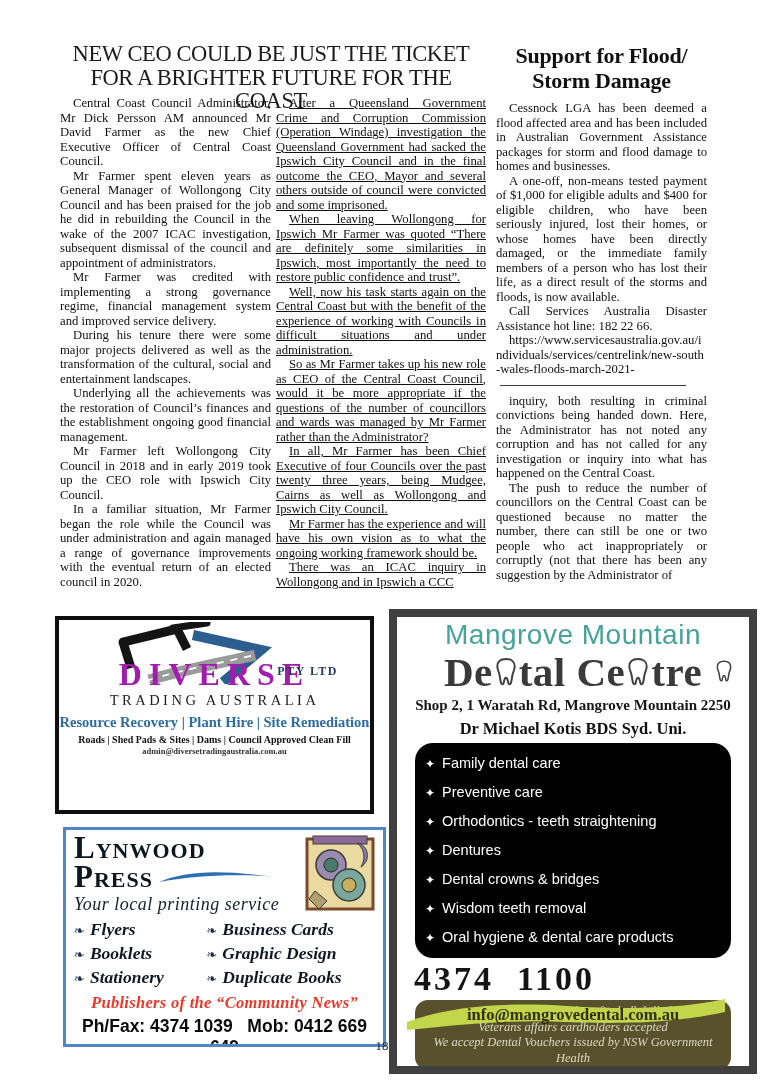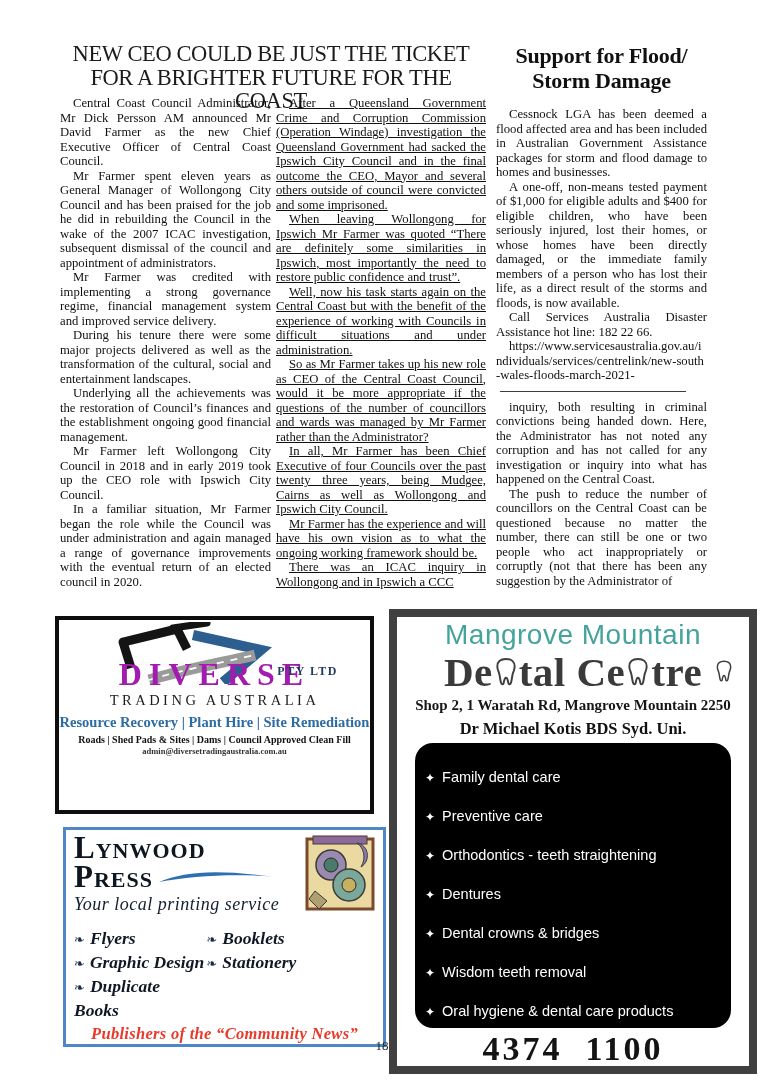--- a/index.html
+++ b/index.html
@@ -12,21 +12,21 @@
 
   
   .col{position:absolute;font-size:12.7px;line-height:14.5px;text-align:justify;color:#101010;}
   .col1{left:60px;top:96px;width:211px;}
   .col2{left:276px;top:96px;width:210px;text-decoration:underline;}
   .col3{left:496px;top:44px;width:211px;}
   .para{margin:0;text-indent:13px;}
   .url-para{margin:0;text-indent:13px;text-align:left;overflow-wrap:anywhere;word-break:break-all;}
 
   .flood-title{font-weight:700;font-size:22px;line-height:1.12;text-align:center;
-    letter-spacing:-0.2px;color:#101010;margin-bottom:14px;}
+    letter-spacing:-0.2px;color:#101010;margin-bottom:8px;}
   .article-divider{border:none;border-top:1.6px solid #3c3c3c;width:88%;margin:8px auto 8px 4px;}
 
   
   .ad-diverse{position:absolute;left:55px;top:616px;width:311px;height:190px;
     border:4px solid #0e0e0e;background:#fff;text-align:center;overflow:hidden;
     font-family:Liberation Serif, serif;}
   .dv-logo{display:block;margin:2px auto 0 auto;}
   .dv-pty{position:absolute;right:32px;top:44px;color:#1e3a5f;font-weight:700;
     font-size:12px;letter-spacing:1.5px;}
   .dv-name{margin-top:-26px;color:#a21caf;font-weight:700;font-size:32px;letter-spacing:7px;line-height:1;}
@@ -36,21 +36,21 @@
   .dv-call{margin-top:3px;color:#0c0c0c;font-weight:700;font-size:23px;letter-spacing:1px;}
   .dv-email{margin-top:1px;color:#333;font-weight:600;font-size:8.5px;}
 
   
   .ad-lynwood{position:absolute;left:63px;top:827px;width:301px;height:206px;
     border:3px solid #4f86c6;background:#fff;padding:4px 8px;overflow:hidden;}
   .lw-name{font-variant:small-caps;font-weight:700;font-size:31px;line-height:0.92;
     color:#0e1620;letter-spacing:1px;}
   .lw-press-row{display:flex;align-items:center;gap:4px;}
   .lw-tagline{font-style:italic;font-size:18px;color:#14202e;margin-top:3px;letter-spacing:0.5px;}
-  .lw-grid{display:grid;grid-template-columns:44% 56%;margin-top:12px;}
+  .lw-grid{display:grid;grid-template-columns:44% 56%;margin-top:3px;}
   .lw-item{font-style:italic;font-weight:600;font-size:17.5px;line-height:22px;color:#101826;}
   .lw-bullet{color:#1a2a4a;font-family:"DejaVu Sans",sans-serif;font-size:13px;margin-right:5px;}
   .lw-publishers{color:#e8392b;font-weight:700;font-style:italic;font-size:16.5px;
     text-align:center;margin-top:3px;letter-spacing:0.3px;}
   .lw-phone{font-family:"Liberation Sans",sans-serif;font-weight:700;font-size:17.5px;
     text-align:center;margin-top:3px;color:#0a0a0a;}
   .lw-ornament{position:absolute;right:6px;top:5px;}
 
   
   .ad-dental{position:absolute;left:389px;top:609px;width:318px;height:443px;
@@ -60,23 +60,23 @@
     text-align:center;font-weight:500;line-height:1.05;letter-spacing:0.5px;}
   .dc-title{position:relative;text-align:center;font-weight:800;font-size:41px;line-height:1.0;
     color:#3a3a3a;letter-spacing:0.5px;margin-top:3px;}
   .dc-title svg{vertical-align:-4px;}
   .dc-tooth-right{position:absolute;right:-2px;top:6px;}
   .dc-rule1{height:2px;background:#4a4a4a;width:84%;margin:2px auto 1px auto;}
   .dc-rule2{height:2px;background:#4a4a4a;width:72%;margin:2px auto 1px auto;}
   .dc-address{font-weight:700;font-size:15px;text-align:center;color:#161616;line-height:1.2;}
   .dc-doctor{font-weight:700;font-size:16.5px;text-align:center;color:#111;margin-top:2px;}
   .dc-listbox{background:#000;border-radius:18px;margin:4px 1px 2px 1px;padding:6px 10px;}
-  .dc-listrow{color:#fff;font-family:"Liberation Sans",sans-serif;font-size:14.5px;line-height:20px;margin-top:18px;}
+  .dc-listrow{color:#fff;font-family:"Liberation Sans",sans-serif;font-size:14.5px;line-height:28px;}
   .dc-star{font-family:"DejaVu Sans",sans-serif;font-size:12px;margin-right:7px;color:#fff;}
-  .dc-phone{text-align:center;font-weight:800;font-size:34px;letter-spacing:3px;
+  .dc-phone{text-align:left;font-weight:800;font-size:34px;letter-spacing:3px;
     color:#141414;line-height:1.06;margin-top:1px;}
   .dc-limeband{position:relative;height:32px;margin:1px -7px 0 -7px;}
   .dc-limeband svg{position:absolute;left:0;top:0;}
   .dc-email{position:absolute;left:0;right:0;top:7px;text-align:center;font-weight:700;
     font-size:16.5px;color:#33300a;}
   .dc-olivebox{background:#57522b;border-radius:13px;margin:2px 1px;padding:4px 4px;
     text-align:center;color:#ddd8c2;font-style:italic;font-size:12.5px;line-height:15.5px;}
   .dc-hicaps{display:flex;align-items:center;justify-content:center;gap:6px;margin-top:2px;
     font-size:13px;color:#222;}
   .dc-hicaps-word{color:#3b4a86;font-weight:700;letter-spacing:2px;font-size:13.5px;
@@ -161,20 +161,21 @@
     <div class="lw-name">Lynwood</div>
     <div class="lw-press-row">
       <span class="lw-name">Press</span>
       <svg width="120" height="16" viewBox="0 0 120 16">
         <path d="M2 13 C28 2 60 0 118 8 C80 4 34 7 2 13 Z" fill="#2e6fb3"></path>
       </svg>
     </div>
     <div class="lw-tagline">Your local printing service</div>
     <div class="lw-grid">
       <div class="lw-item"><span class="lw-bullet">❧</span><span>Flyers</span></div>
+      <div class="lw-item"><span class="lw-bullet">❧</span><span>Business Cards</span></div>
       <div class="lw-item"><span class="lw-bullet">❧</span><span>Booklets</span></div>
       <div class="lw-item"><span class="lw-bullet">❧</span><span>Graphic Design</span></div>
       <div class="lw-item"><span class="lw-bullet">❧</span><span>Stationery</span></div>
       <div class="lw-item"><span class="lw-bullet">❧</span><span>Duplicate Books</span></div>
     </div>
     <div class="lw-publishers">Publishers of the “Community News”</div>
     <div class="lw-phone">Ph/Fax: 4374 1039&nbsp;&nbsp; Mob: 0412 669 649</div>
 
   </div>
 

